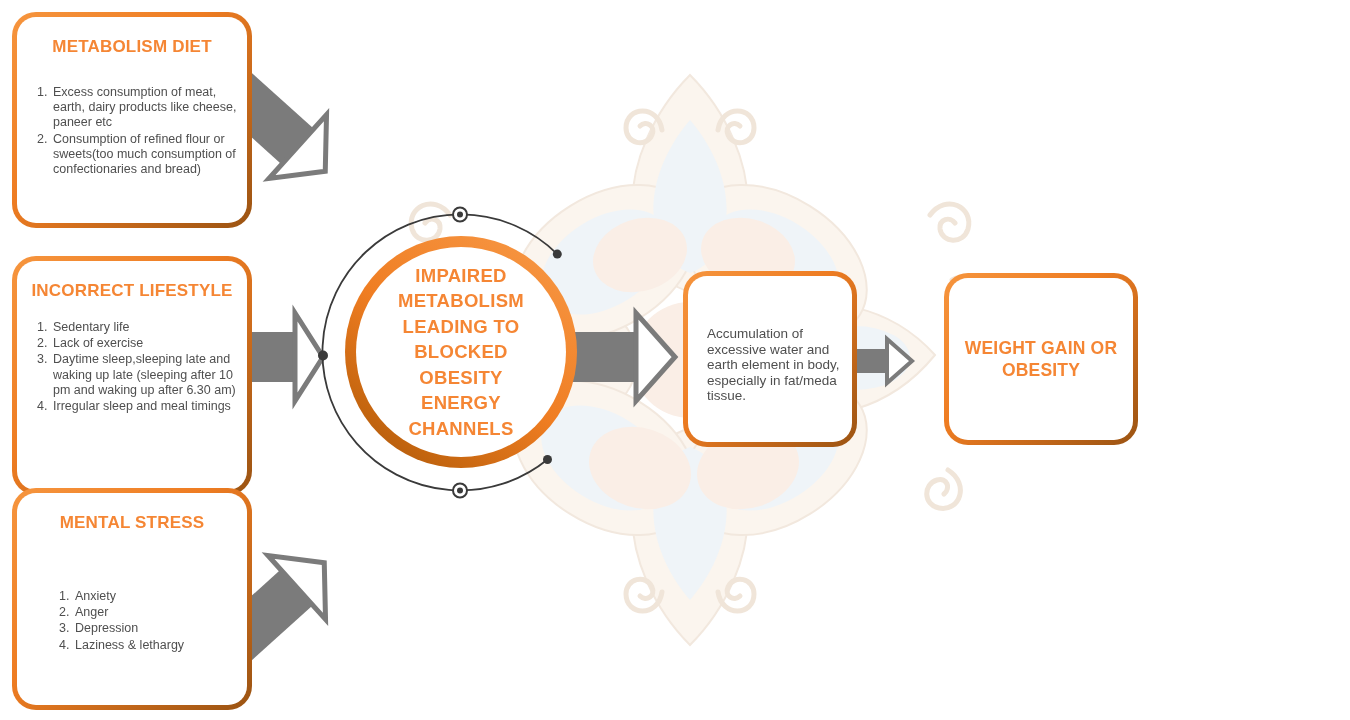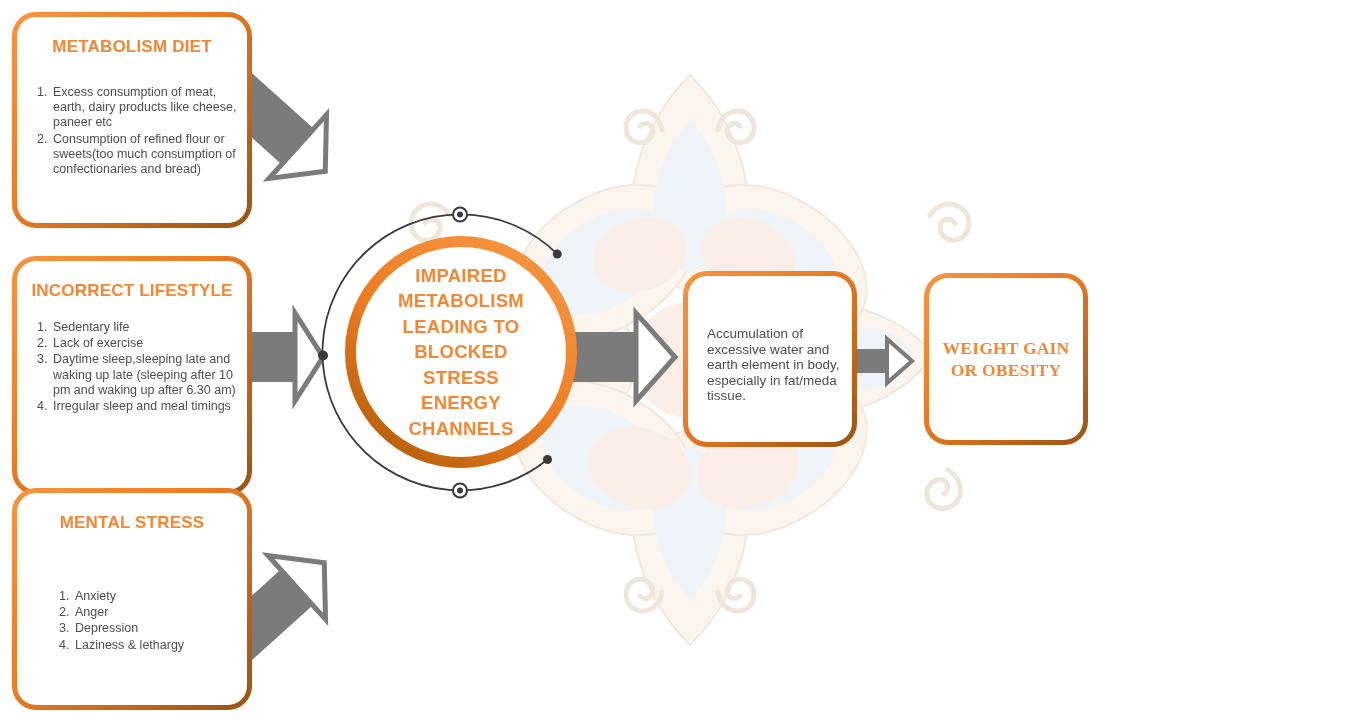--- a/index.html
+++ b/index.html
@@ -18,21 +18,21 @@
     z-index:3;
   }
   .gbox-inner{
     width:100%;height:100%;background:#ffffff;border-radius:19px;
     box-sizing:border-box;position:relative;overflow:hidden;
   }
   #box-diet{left:12px;top:12px;width:240px;height:216px;}
   #box-lifestyle{left:12px;top:256px;width:240px;height:239px;}
   #box-stress{left:12px;top:488px;width:240px;height:222px;}
   #box-effect{left:683px;top:271px;width:174px;height:176px;}
-  #box-result{left:924px;top:273px;width:164px;height:172px;font-family:Liberation Serif, serif;}
+  #box-result{left:944px;top:273px;width:194px;height:172px;}
 
   .box-title{
     color:#f58634;font-weight:bold;font-size:17px;text-align:center;
     letter-spacing:.2px;margin:20px 6px 0 6px;
   }
   .cause-list{
     margin:28px 0 0 0;padding:0 8px 0 34px;color:#4f4f4f;
     font-size:12.5px;line-height:15.2px;
   }
   .cause-list li{margin:0 0 1px 0;padding-left:2px;}
@@ -160,21 +160,21 @@
     </g>
   </svg>
 
   <div id="center-circle">
     <div class="inner">
       <div class="circle-text">
         <div>IMPAIRED</div>
         <div>METABOLISM</div>
         <div>LEADING TO</div>
         <div>BLOCKED</div>
-        <div>STRESS</div>
+        <div>OBESITY</div>
         <div>ENERGY</div>
         <div>CHANNELS</div>
       </div>
     </div>
   </div>
 
   <div class="gbox" id="box-diet">
     <div class="gbox-inner">
       <div class="box-title">METABOLISM DIET</div>
       <ol class="cause-list">

